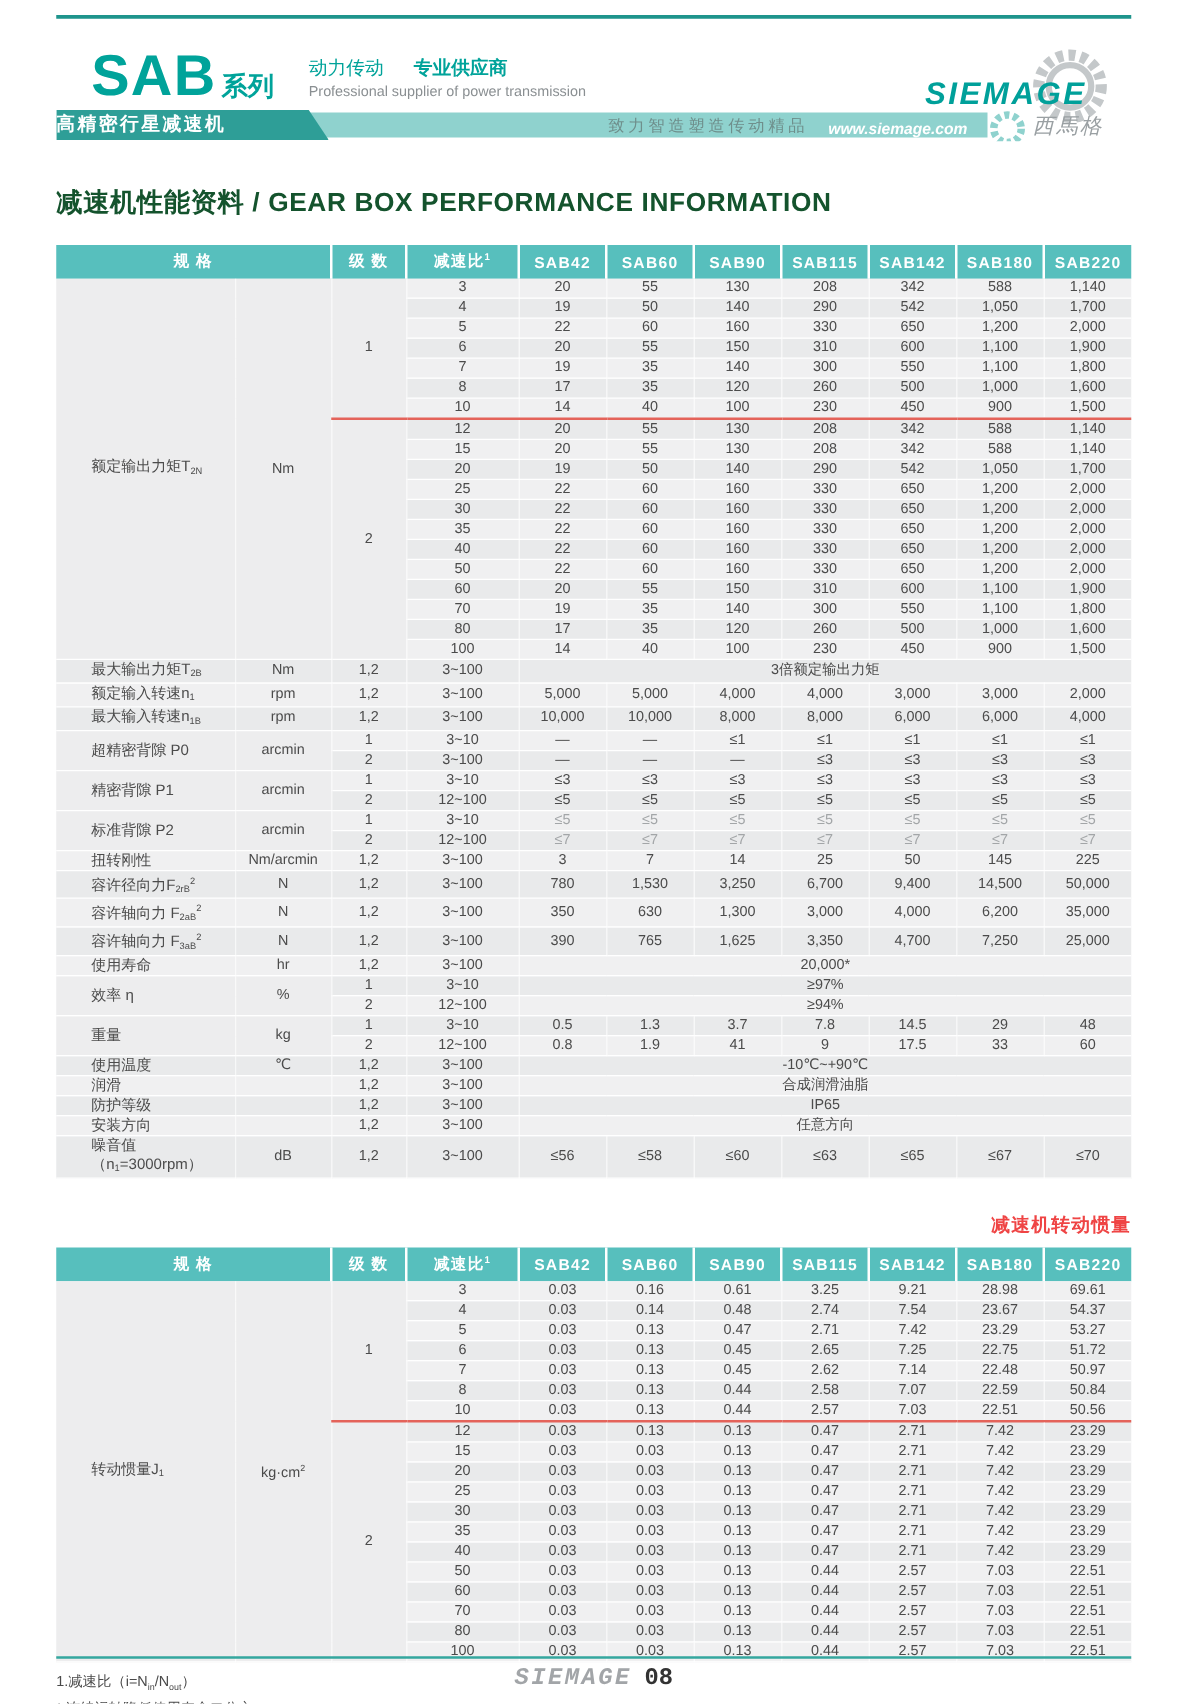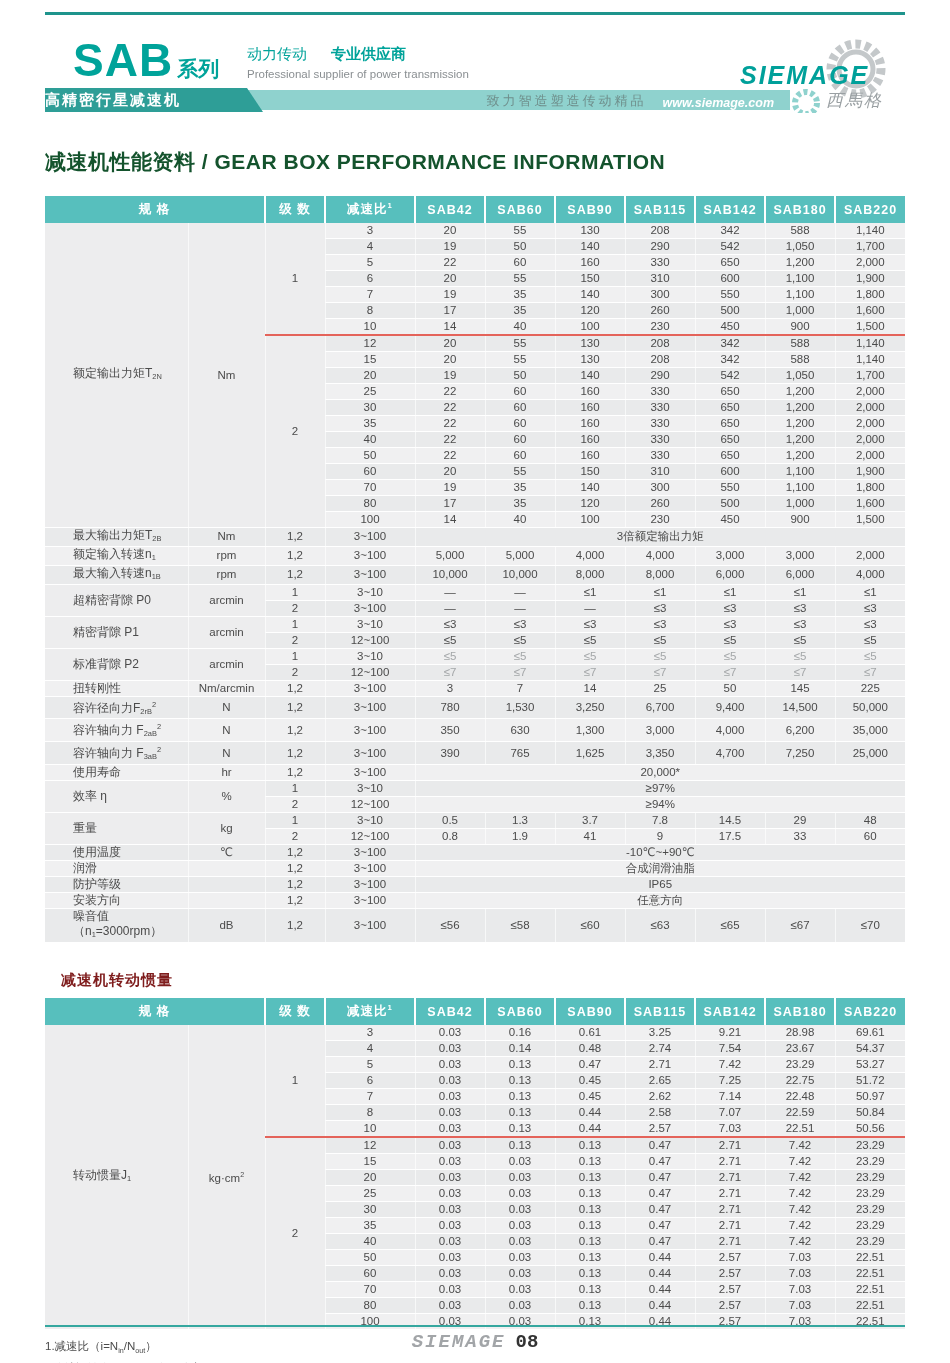--- a/index.html
+++ b/index.html
@@ -25,21 +25,21 @@
   .banner-light{position:absolute;left:155px;top:2px;width:590px;height:20px;background:#8FD2CE;
     display:flex;justify-content:flex-end;align-items:flex-end;gap:16px;padding-right:16px;box-sizing:border-box;}
   .slogan{font-size:13px;color:#6f8f8c;letter-spacing:3px;}
   .website{font-size:12.5px;color:#ffffff;font-weight:800;font-style:italic;}
   .banner-dark{position:absolute;left:0;top:0;width:218px;height:24px;background:#2E9E97;color:#fff;
     font-size:15px;font-weight:800;line-height:24px;letter-spacing:2px;box-sizing:border-box;
     clip-path:polygon(0 0,calc(100% - 16px) 0,100% 100%,0 100%);}
 
   
   .section-title{font-size:21px;font-weight:800;color:#14532d;margin:36px 0 16px 0;letter-spacing:0.5px;}
-  .sub-title{font-size:15px;font-weight:800;color:#7f1d1d;margin:28px 0 0 16px;letter-spacing:1px;}
+  .sub-title{font-size:15px;font-weight:800;color:#ef4444;margin:28px 0 0 16px;letter-spacing:1px;text-align:right;}
 
   
   table{border-collapse:collapse;table-layout:fixed;width:860px;margin-top:20px;}
   #inertia{margin-top:8px;}
   th{background:#57BFBD;color:#fff;font-size:12.5px;font-weight:700;height:25px;border-right:2px solid #fff;letter-spacing:1px;}
   th:last-child{border-right:none;}
   td{height:15px;line-height:15px;font-size:11.5px;text-align:center;padding:0;
      border-right:1px solid rgba(255,255,255,.65);border-bottom:1px solid #fff;color:#4b4b4b;}
   td:last-child{border-right:none;}
   tbody tr:nth-child(odd) td{background:#f0f0f1;}

